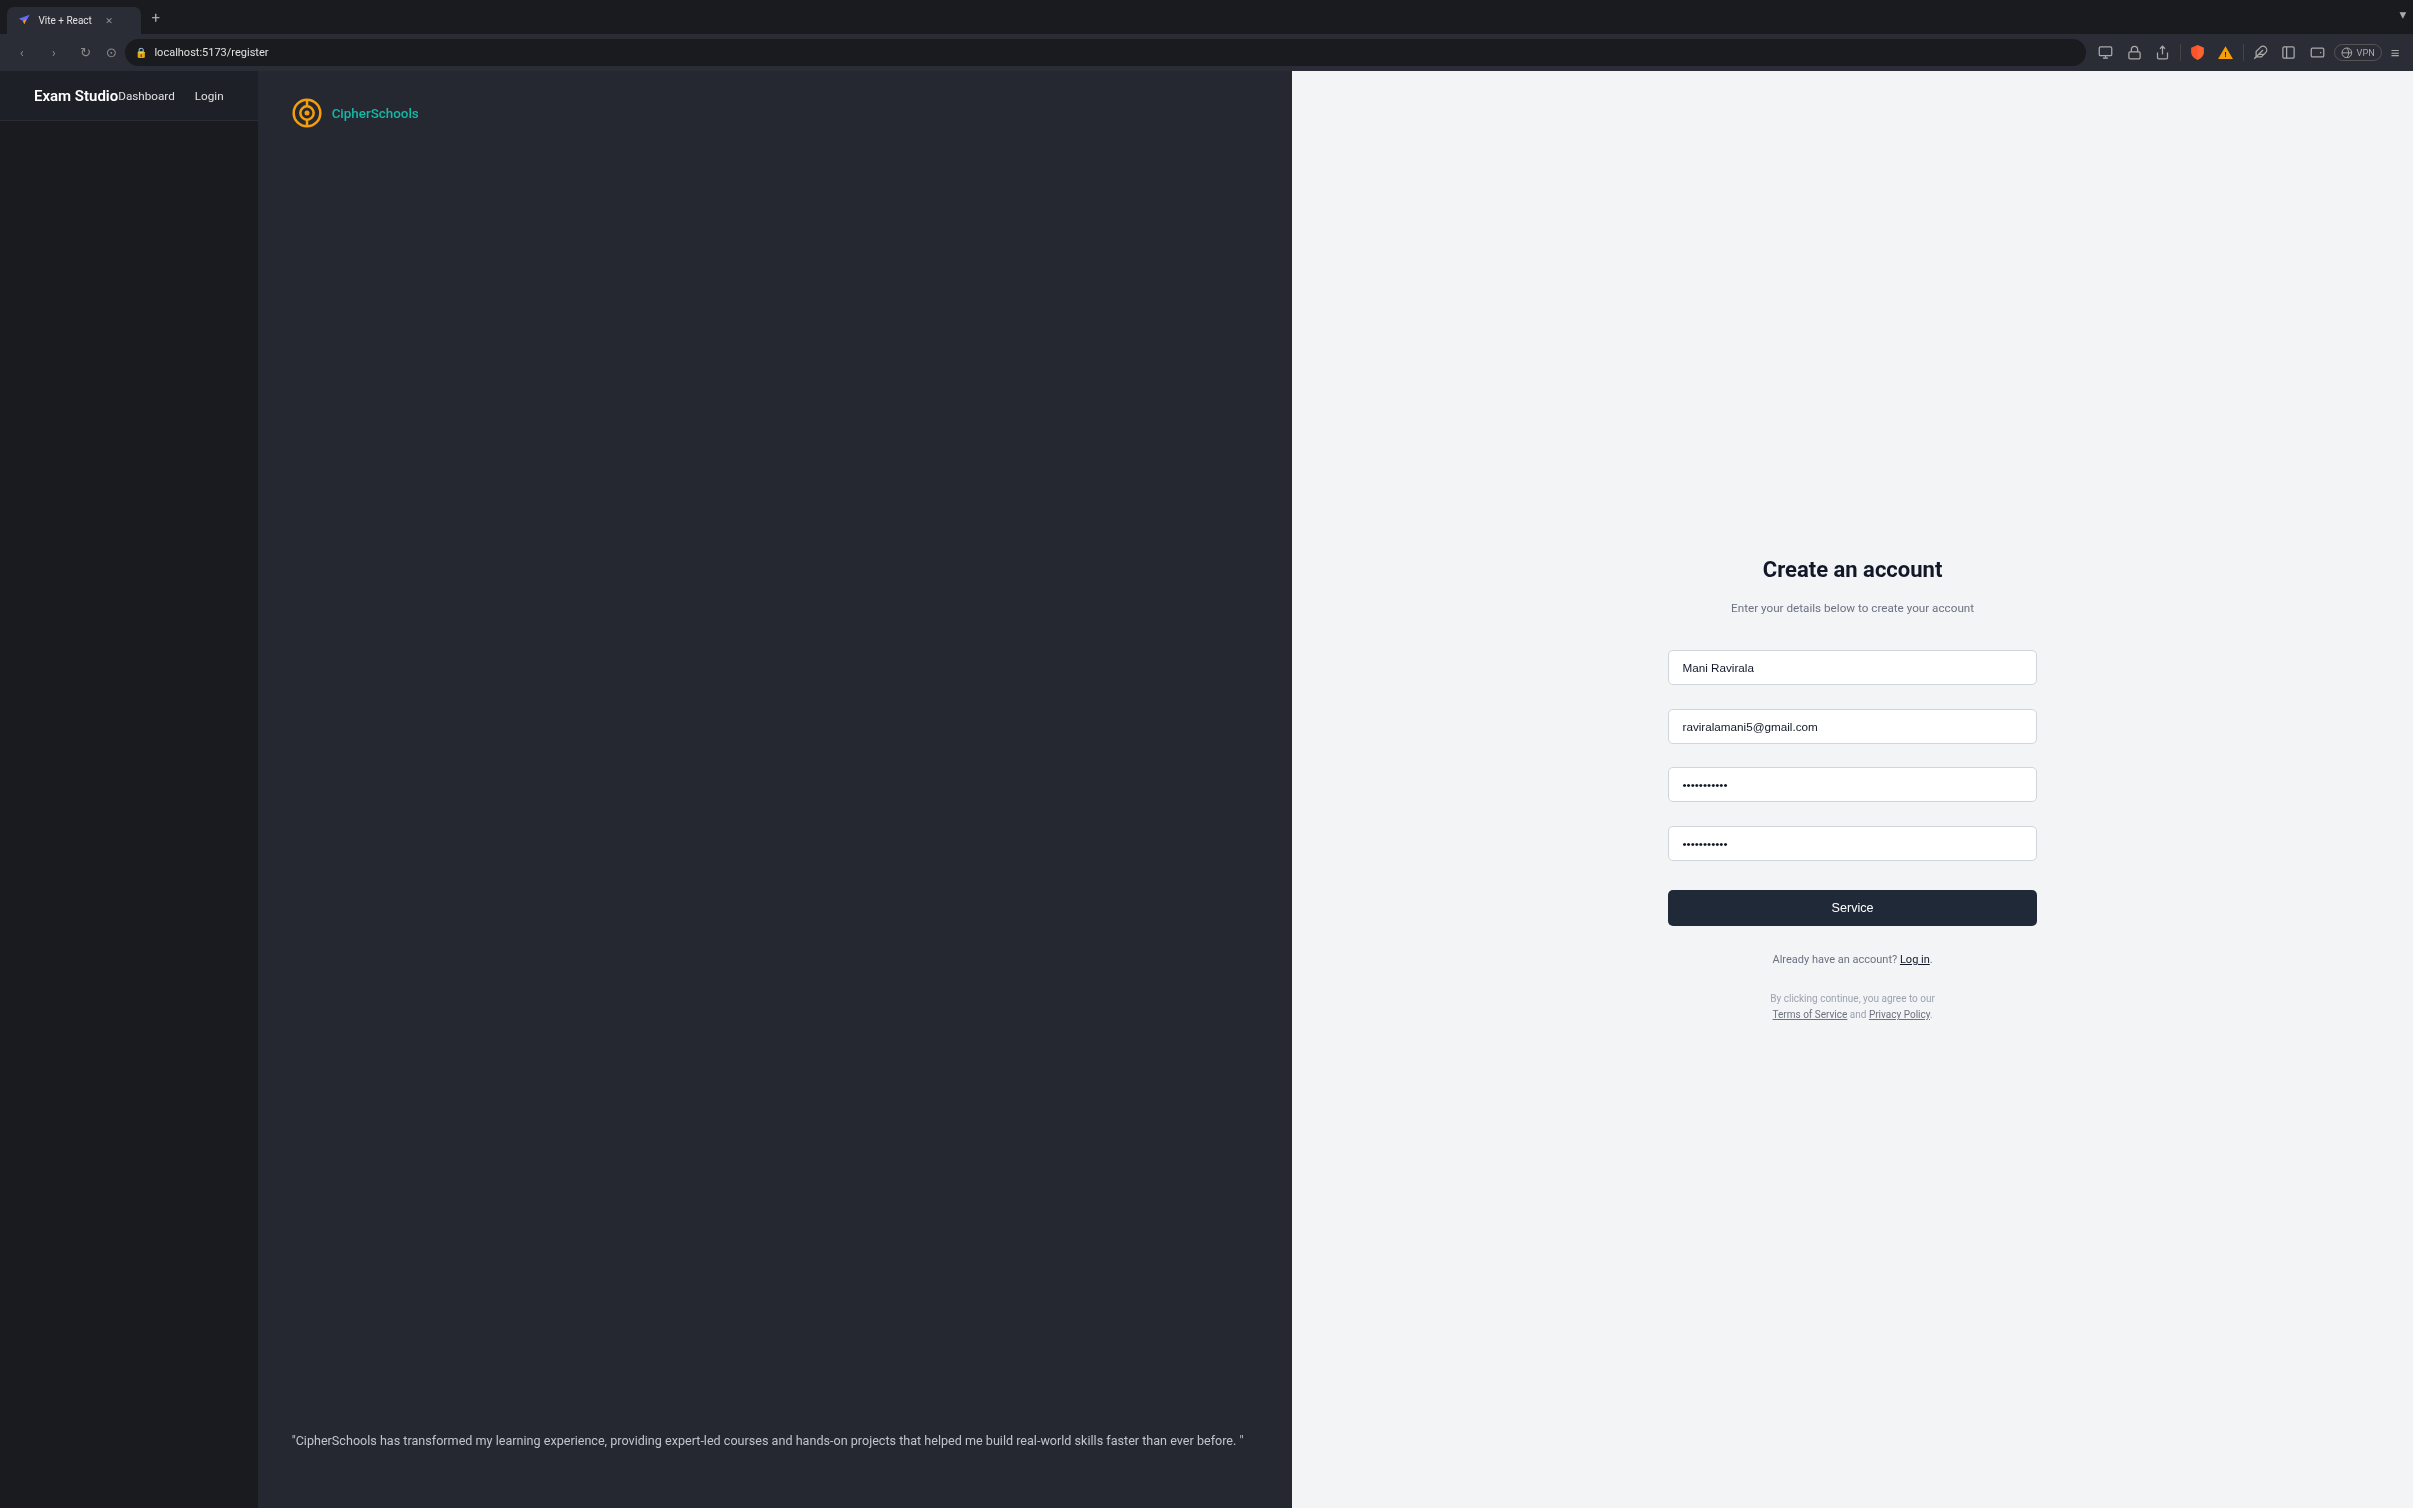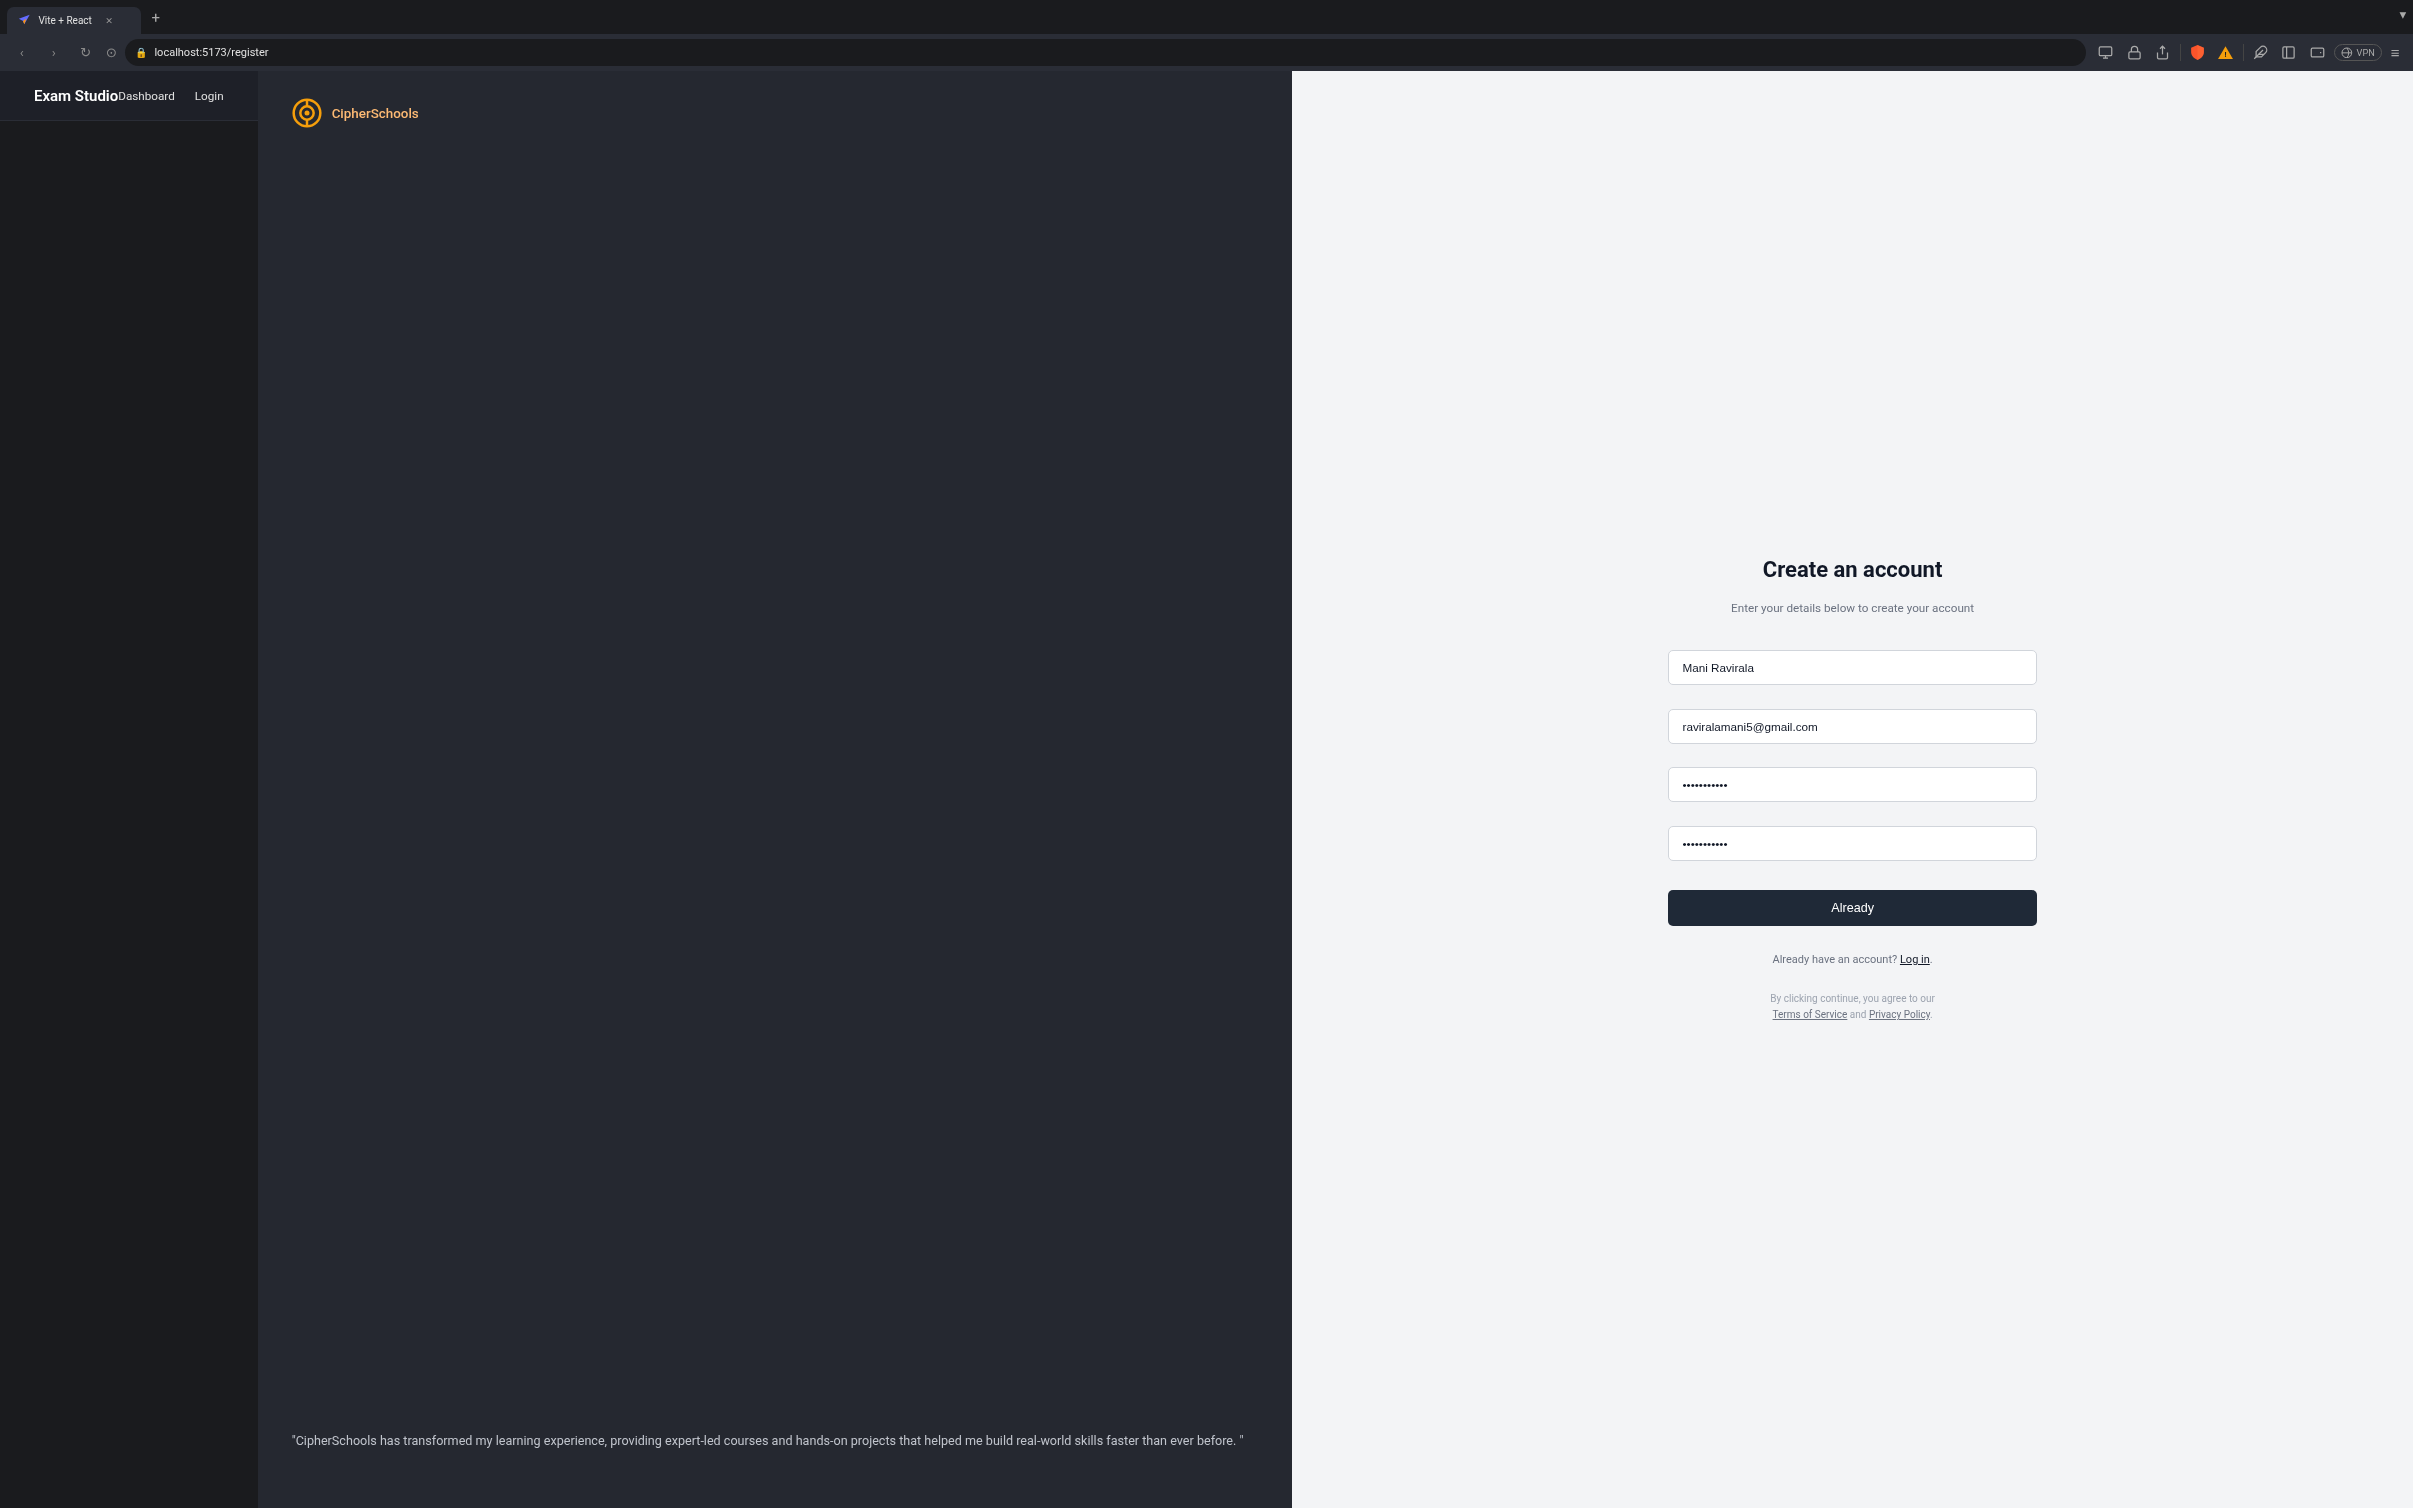--- a/index.html
+++ b/index.html
@@ -227,21 +227,21 @@
     }
 
     .brand-logo {
       width: 30px;
       height: 30px;
     }
 
     .brand-name {
       font-size: 13.4px;
       font-weight: 500;
-      color: #fdba74;
+      color: #14b8a6;
     }
 
     .testimonial-section {
       padding-bottom: 17px;
     }
 
     .testimonial-text {
       font-size: 12.6px;
       color: #c0c4cc;
       line-height: 1.6;
@@ -481,21 +481,21 @@
         </div>
 
         <div class="form-group">
           <input type="password" class="form-input" value="password123" style="">
         </div>
 
         <div class="form-group">
           <input type="password" class="form-input" value="password123" style="">
         </div>
 
-        <button class="register-btn">Already</button>
+        <button class="register-btn">Service</button>
 
         <p class="login-prompt">
           <span>Already have an account?</span>
           <a class="login-link">Log in</a>.
         </p>
 
         <p class="terms-text">
           <span>By clicking continue, you agree to our</span><br>
           <a class="terms-link">Terms of Service</a>
           <span>and</span>

